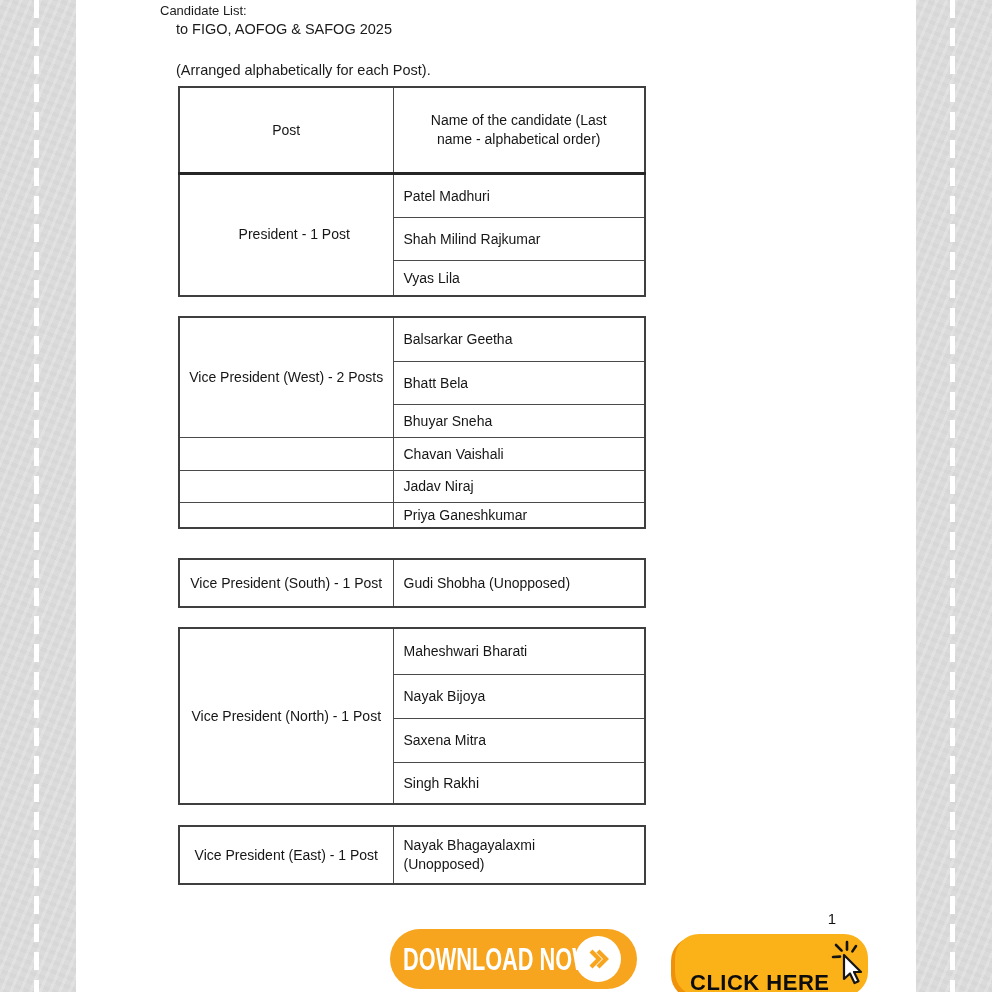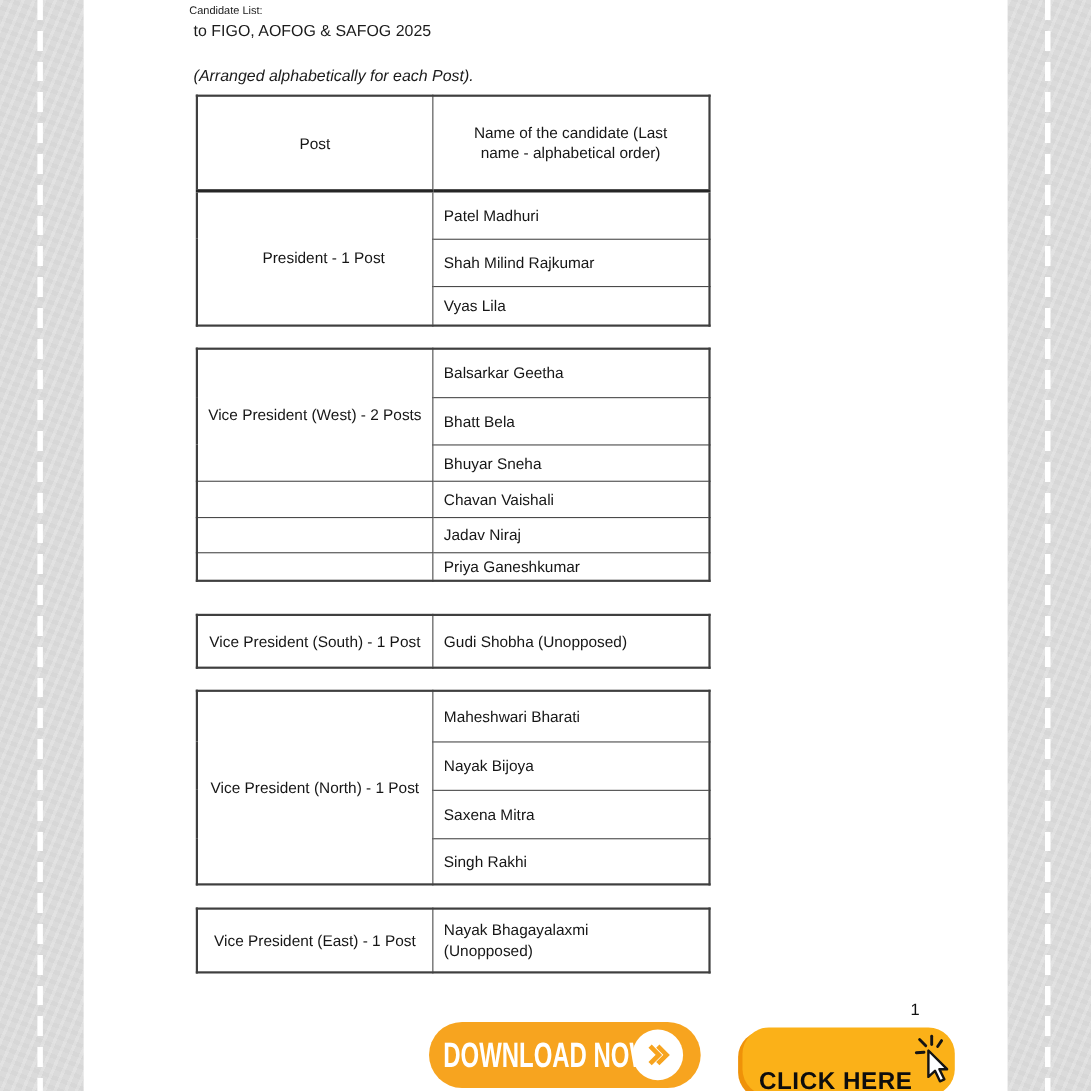--- a/index.html
+++ b/index.html
@@ -17,23 +17,23 @@
       repeating-linear-gradient(113deg, rgba(255,255,255,.20) 0 3px, rgba(0,0,0,0) 3px 9px),
       repeating-linear-gradient(21deg, rgba(0,0,0,.018) 0 4px, rgba(0,0,0,0) 4px 9px);
   }
   .strip.left{left:0;}
   .strip.right{right:0;}
   .dash-line{
     position:absolute;top:0;bottom:0;left:34px;width:5px;
     background:repeating-linear-gradient(to bottom,#ffffff 0 18px, rgba(0,0,0,0) 18px 28px);
   }
   
-  .doc-heading{position:absolute;left:172px;top:2px;font-size:10px;line-height:18px;}
+  .doc-heading{position:absolute;left:160px;top:2px;font-size:13px;line-height:18px;}
   .doc-intro{position:absolute;left:176px;top:20px;font-size:14.5px;line-height:18px;}
-  .doc-note{position:absolute;left:176px;top:61px;font-size:14.5px;line-height:18px;font-style:italic;}
+  .doc-note{position:absolute;left:176px;top:61px;font-size:14.5px;line-height:18px;}
   
   table.ctable{
     position:absolute;left:178px;border-collapse:collapse;table-layout:fixed;
     border:2px solid var(--table-border,#3f3f3f);
   }
   table.ctable td{
     border:1px solid #4a4a4a;font-size:14px;color:#161616;
     vertical-align:middle;overflow:hidden;
   }
   col.c1{width:214px;} col.c2{width:252px;}

